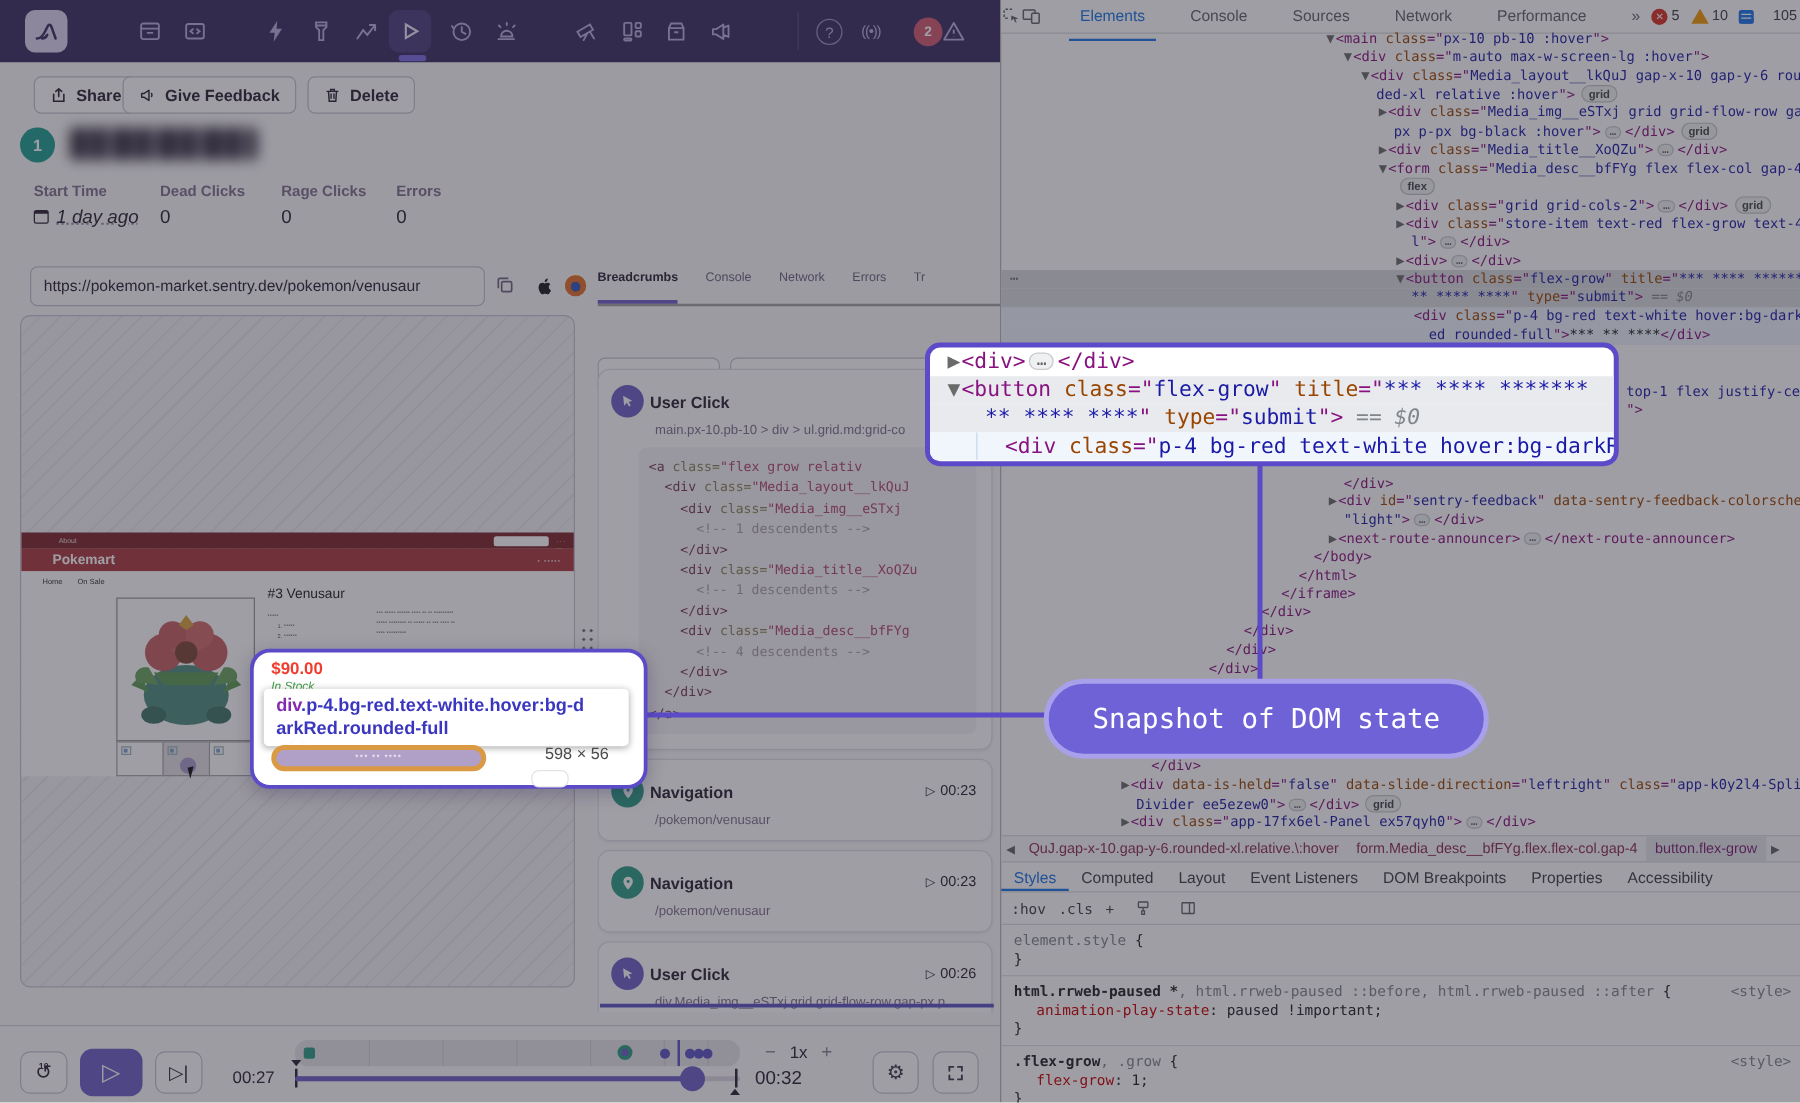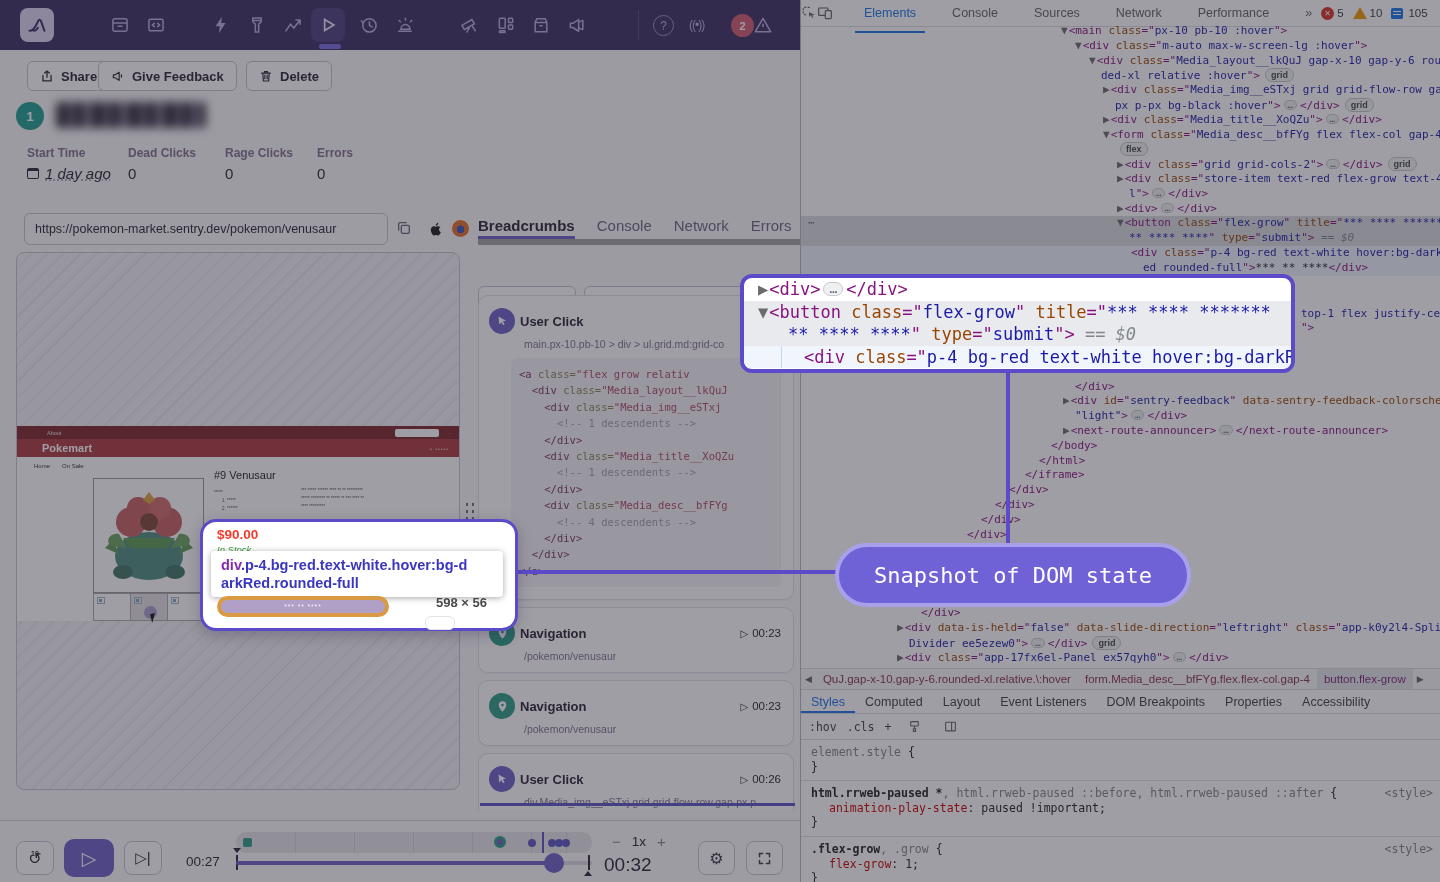--- a/index.html
+++ b/index.html
@@ -82,21 +82,21 @@
                  border-bottom:9px solid transparent; transform:rotate(-14deg); }
   #prod-title { position:absolute; left:197px; top:12px; font-size:11px; color:#222; }
   .spec { position:absolute; font-size:4.5px; color:#555; line-height:8px; }
 
   #drag-handle { position:absolute; left:464px; top:501px; width:12px; height:26px;
     background-image:radial-gradient(#6f6a78 1.1px, transparent 1.3px); background-size:6px 7px; }
 
   
   #bc-panel { position:absolute; left:478px; top:205px; width:322px; height:605px; overflow:hidden; }
   #bc-tabs { position:absolute; left:0; top:8px; width:322px; height:32px; display:flex; gap:22px;
-             border-bottom:6px solid #a3a3a3; font-size:15px; color:#6f6580; white-space:nowrap; }
+             border-bottom:2px solid #a3a3a3; font-size:10px; color:#6f6580; white-space:nowrap; }
   .bc-tab { padding:4px 0 10px; }
   .bc-tab.active { color:#2b2233; font-weight:bold; border-bottom:3px solid #6C5FC7; }
   #bc-filter { position:absolute; left:0; top:49px; width:324px; height:30px; display:flex; gap:8px;margin-top:32px; }
   #type-select { border:1px solid #c9c2d1; background:#fff; border-radius:6px; height:30px;
                  display:flex; align-items:center; gap:6px; padding:0 10px; font-size:12.5px; color:#2b2233; }
   #type-select b { font-weight:bold; } 
   #bc-search { flex:1; border:1px solid #c9c2d1; background:#fff; border-radius:6px; height:30px;
                display:flex; align-items:center; gap:6px; padding:0 9px; color:#6f6580; }
   #bc-search input { border:0; outline:0; width:100%; font-size:12.5px; color:#2b2233;
                      font-family:"Liberation Sans",sans-serif; background:transparent; }
@@ -121,21 +121,21 @@
   #player { position:absolute; left:0; top:820px; width:800px; height:62px; background:#fcfbfd;
             border-top:1px solid #d8d3de; }
   .pl-btn { position:absolute; background:#fff; border:1px solid #c9c2d1; border-radius:8px;
             display:flex; align-items:center; justify-content:center; color:#2b2233; }
   #play-btn { left:64px; top:18px; width:50px; height:38px; background:#6C5FC7; border:0;
               border-radius:10px; color:#fff; font-size:19px; }
   #rw-btn { left:16px; top:20px; width:38px; height:34px; font-size:16px; }
   #rw-btn .r10 { position:absolute; font-size:7px; font-weight:bold; top:8px; }
   #next-btn { left:124px; top:20px; width:38px; height:34px; font-size:15px; }
   #t-cur { position:absolute; left:186px; top:33px; font-size:13.5px; color:#2b2233; }
-  #t-end { position:absolute; left:604px; top:33px; font-size:19px; color:#2b2233; }
+  #t-end { position:absolute; left:604px; top:33px; font-size:15px; color:#2b2233; }
   #track { position:absolute; left:236px; top:11px; width:356px; height:21px; border-radius:10px;
            background:#e6e3ea; overflow:hidden; }
   .gridl { position:absolute; top:0; width:1px; height:21px; background:#d5d1da; }
   .mk-sq { position:absolute; left:7px; top:6px; width:9px; height:9px; border-radius:2px; background:#2d9d86; }
   .mk-ring { position:absolute; left:258px; top:4px; width:12px; height:12px; border-radius:50%;
              background:#6C5FC7; border:3px solid #2d9d86; }
   .mk-dot { position:absolute; top:7px; width:8px; height:8px; border-radius:4px; background:#5b54c4; }
   #track-cursor { position:absolute; left:306px; top:0; width:2px; height:21px; background:#5b54c4; }
   #scrub { position:absolute; left:236px; top:40px; width:356px; height:4px; border-radius:2px; background:#ddd9e2; }
   #scrub-fill { position:absolute; left:0; top:0; width:318px; height:4px; border-radius:2px; background:#6C5FC7; }
@@ -231,21 +231,21 @@
   #hl-box { position:absolute; left:200px; top:519px; width:318px; height:112px; background:#fff;
             border:3.5px solid #5b4bc8; border-radius:16px; box-shadow:0 4px 14px rgba(30,20,70,.25); }
   #hl-price { position:absolute; left:14px; top:5px; font-size:13.5px; font-weight:bold; color:#f23c2e; }
   #hl-stock { position:absolute; left:14px; top:22px; font-size:9.5px; font-style:italic; color:#3f9c46; }
   #hl-tip { position:absolute; left:8px; top:29px; width:292px; height:46px; background:#fff; border-radius:4px;
             box-shadow:0 1px 6px rgba(0,0,0,.35); padding:5px 10px; font-size:14.5px; font-weight:bold;
             line-height:18px; }
   #hl-tip::after { content:""; position:absolute; left:22px; bottom:-5px; width:10px; height:10px;
                    background:#fff; transform:rotate(45deg); box-shadow:2px 2px 4px rgba(0,0,0,.18); }
   .tip-el { color:#852bb0; } .tip-cls { color:#3b36c0; }
-  #hl-dims { position:absolute; right:16px; top:43px; font-size:13px; font-weight:bold; color:#4a4a4a; }
+  #hl-dims { position:absolute; right:16px; top:43px; font-size:13px; font-weight:normal; color:#4a4a4a; }
   #hl-btn { position:absolute; left:14px; top:74px; width:172px; height:21px; border-radius:11px;
             border:4px solid #da9a44; background:#b09fc6; display:flex; align-items:center;
             justify-content:center; font-size:6.5px; letter-spacing:1px; color:#fdf6ff; }
   #hl-chip { position:absolute; left:222px; top:94px; width:30px; height:14px; border-radius:6px;
              background:#fff; border:1px solid #e4e2e8; }
 </style>
 </head>
 <body>
 
 <div id="stage">
@@ -423,21 +423,21 @@
           </div>
         <div class="thumb active">
           <span class="bimg"></span>
           <span id="click-ripple"></span>
           <span id="mini-cursor"></span>
         </div>
         <div class="thumb">
             <span class="bimg"></span>
           </div>
       </div>
-      <div id="prod-title"><b></b><span>#9 Venusaur</span></div>
+      <div id="prod-title"><b></b><span>#3 Venusaur</span></div>
       <div class="spec" style="left:197px;top:32px">
         <div>*****</div>
         <div style="padding-left:8px">1. *****</div>
         <div style="padding-left:8px">2. ******</div>
       </div>
       <div class="spec" style="left:284px;top:30px">
         <div>*** ***** ****** **** ** ** *********</div>
         <div>***** ******** ** ***** ** *** **** **</div>
         <div>**** *********</div>
       </div>
@@ -599,21 +599,21 @@
       <span class="dt-tab">»</span>
       <div class="dt-badges">
         <span style="display:flex;gap:3px;align-items:center">
             <span class="b-err">✕</span>
             <span>5</span>
           </span>
         <span style="display:flex;gap:3px;align-items:center">
             <span class="b-warn"></span>
             <span>10</span>
           </span>
-        <span style="display:flex;gap:5px;align-items:center">
+        <span style="display:flex;gap:15px;align-items:center">
             <span class="b-msg"></span>
             <span>105</span>
           </span>
         <span class="dt-ticon" style="font-size:14px">⚙</span>
         <span class="dt-ticon" style="font-size:14px">⋮</span>
         <span class="dt-ticon" style="font-size:13px">✕</span>
       </div>
     </div>
 
     <div id="dom-tree"><div class="trow" style="padding-left: 260px;"><span class="s-ar">▼</span><span class="s-tg">&lt;main </span><span class="s-at">class</span><span class="s-tg">="</span><span class="s-av">px-10 pb-10 :hover</span><span class="s-tg">"&gt;</span></div><div class="trow" style="padding-left: 274px;"><span class="s-ar">▼</span><span class="s-tg">&lt;div </span><span class="s-at">class</span><span class="s-tg">="</span><span class="s-av">m-auto max-w-screen-lg :hover</span><span class="s-tg">"&gt;</span></div><div class="trow" style="padding-left: 288px;"><span class="s-ar">▼</span><span class="s-tg">&lt;div </span><span class="s-at">class</span><span class="s-tg">="</span><span class="s-av">Media_layout__lkQuJ gap-x-10 gap-y-6 roun</span></div><div class="trow" style="padding-left: 300px;"><span class="s-av">ded-xl relative :hover</span><span class="s-tg">"&gt;</span><span class="s-bd">grid</span></div><div class="trow" style="padding-left: 302px;"><span class="s-ar">▶</span><span class="s-tg">&lt;div </span><span class="s-at">class</span><span class="s-tg">="</span><span class="s-av">Media_img__eSTxj grid grid-flow-row gap-</span></div><div class="trow" style="padding-left: 314px;"><span class="s-av">px p-px bg-black :hover</span><span class="s-tg">"&gt;</span><span class="s-el">…</span><span class="s-tg">&lt;/div&gt;</span><span class="s-bd">grid</span></div><div class="trow" style="padding-left: 302px;"><span class="s-ar">▶</span><span class="s-tg">&lt;div </span><span class="s-at">class</span><span class="s-tg">="</span><span class="s-av">Media_title__XoQZu</span><span class="s-tg">"&gt;</span><span class="s-el">…</span><span class="s-tg">&lt;/div&gt;</span></div><div class="trow" style="padding-left: 302px;"><span class="s-ar">▼</span><span class="s-tg">&lt;form </span><span class="s-at">class</span><span class="s-tg">="</span><span class="s-av">Media_desc__bfFYg flex flex-col gap-4</span></div><div class="trow" style="padding-left: 314px;"><span class="s-bd">flex</span></div><div class="trow" style="padding-left: 316px;"><span class="s-ar">▶</span><span class="s-tg">&lt;div </span><span class="s-at">class</span><span class="s-tg">="</span><span class="s-av">grid grid-cols-2</span><span class="s-tg">"&gt;</span><span class="s-el">…</span><span class="s-tg">&lt;/div&gt;</span><span class="s-bd">grid</span></div><div class="trow" style="padding-left: 316px;"><span class="s-ar">▶</span><span class="s-tg">&lt;div </span><span class="s-at">class</span><span class="s-tg">="</span><span class="s-av">store-item text-red flex-grow text-4x</span></div><div class="trow" style="padding-left: 328px;"><span class="s-av">l</span><span class="s-tg">"&gt;</span><span class="s-el">…</span><span class="s-tg">&lt;/div&gt;</span></div><div class="trow" style="padding-left: 316px;"><span class="s-ar">▶</span><span class="s-tg">&lt;div&gt;</span><span class="s-el">…</span><span class="s-tg">&lt;/div&gt;</span></div><div class="trow band-sel has-dots" style="padding-left: 316px;"><span class="s-ar">▼</span><span class="s-tg">&lt;button </span><span class="s-at">class</span><span class="s-tg">="</span><span class="s-av">flex-grow</span><span class="s-tg">" </span><span class="s-at">title</span><span class="s-tg">="</span><span class="s-av">*** **** *******</span></div><div class="trow band-sel" style="padding-left: 328px;"><span class="s-av">** **** ****</span><span class="s-tg">" </span><span class="s-at">type</span><span class="s-tg">="</span><span class="s-av">submit</span><span class="s-tg">"&gt;</span><span class="s-gy"> == $0</span></div><div class="trow band-chd" style="padding-left: 330px;"><span class="s-tg">&lt;div </span><span class="s-at">class</span><span class="s-tg">="</span><span class="s-av">p-4 bg-red text-white hover:bg-darkR</span></div><div class="trow band-chd" style="padding-left: 342px;"><span class="s-av">ed rounded-full</span><span class="s-tg">"&gt;</span><span class="s-tx">*** ** ****</span><span class="s-tg">&lt;/div&gt;</span></div><div style="height: 104px;"></div><div class="trow" style="padding-left: 274px;"><span class="s-tg">&lt;/div&gt;</span></div><div class="trow" style="padding-left: 262px;"><span class="s-ar">▶</span><span class="s-tg">&lt;div </span><span class="s-at">id</span><span class="s-tg">="</span><span class="s-av">sentry-feedback</span><span class="s-tg">" </span><span class="s-at">data-sentry-feedback-colorscheme</span></div><div class="trow" style="padding-left: 274px;"><span class="s-av">"light"</span><span class="s-tg">&gt;</span><span class="s-el">…</span><span class="s-tg">&lt;/div&gt;</span></div><div class="trow" style="padding-left: 262px;"><span class="s-ar">▶</span><span class="s-tg">&lt;next-route-announcer&gt;</span><span class="s-el">…</span><span class="s-tg">&lt;/next-route-announcer&gt;</span></div><div class="trow" style="padding-left: 250px;"><span class="s-tg">&lt;/body&gt;</span></div><div class="trow" style="padding-left: 238px;"><span class="s-tg">&lt;/html&gt;</span></div><div class="trow" style="padding-left: 224px;"><span class="s-tg">&lt;/iframe&gt;</span></div><div class="trow" style="padding-left: 208px;"><span class="s-tg">&lt;/div&gt;</span></div><div class="trow" style="padding-left: 194px;"><span class="s-tg">&lt;/div&gt;</span></div><div class="trow" style="padding-left: 180px;"><span class="s-tg">&lt;/div&gt;</span></div><div class="trow" style="padding-left: 166px;"><span class="s-tg">&lt;/div&gt;</span></div><div style="height: 64px;"></div><div class="trow" style="padding-left: 120px;"><span class="s-tg">&lt;/div&gt;</span></div><div class="trow" style="padding-left: 96px;"><span class="s-ar">▶</span><span class="s-tg">&lt;div </span><span class="s-at">data-is-held</span><span class="s-tg">="</span><span class="s-av">false</span><span class="s-tg">" </span><span class="s-at">data-slide-direction</span><span class="s-tg">="</span><span class="s-av">leftright</span><span class="s-tg">" </span><span class="s-at">class</span><span class="s-tg">="</span><span class="s-av">app-k0y2l4-Split</span></div><div class="trow" style="padding-left: 108px;"><span class="s-av">Divider ee5ezew0</span><span class="s-tg">"&gt;</span><span class="s-el">…</span><span class="s-tg">&lt;/div&gt;</span><span class="s-bd">grid</span></div><div class="trow" style="padding-left: 96px;"><span class="s-ar">▶</span><span class="s-tg">&lt;div </span><span class="s-at">class</span><span class="s-tg">="</span><span class="s-av">app-17fx6el-Panel ex57qyh0</span><span class="s-tg">"&gt;</span><span class="s-el">…</span><span class="s-tg">&lt;/div&gt;</span></div><div class="t-frag" style="left: 500px; top: 283px;"><span class="s-av">top-1 flex justify-cen</span></div><div class="t-frag" style="left: 500px; top: 297px;"><span class="s-tg">"&gt;</span></div></div>

